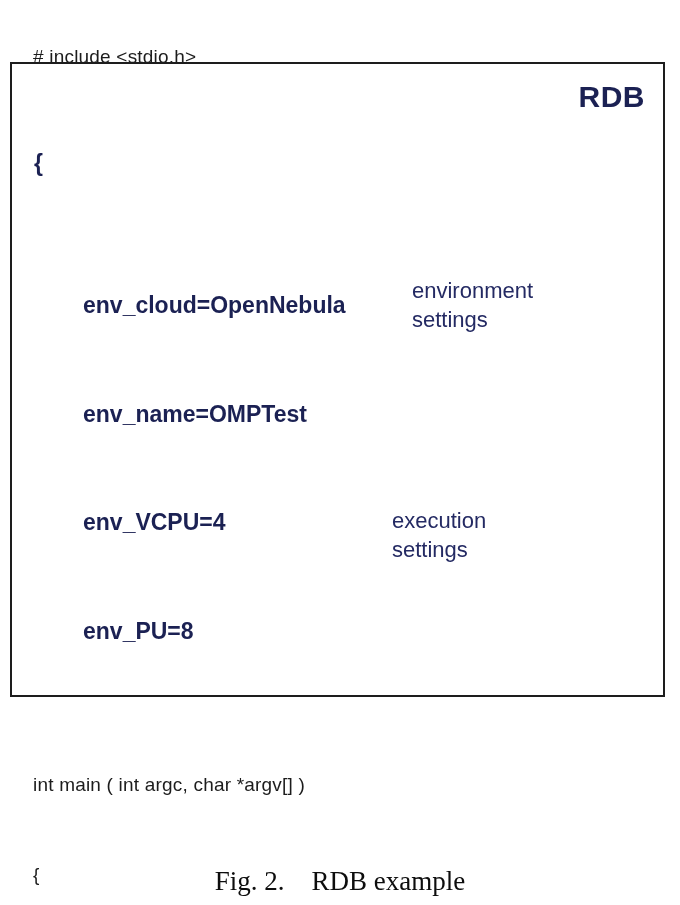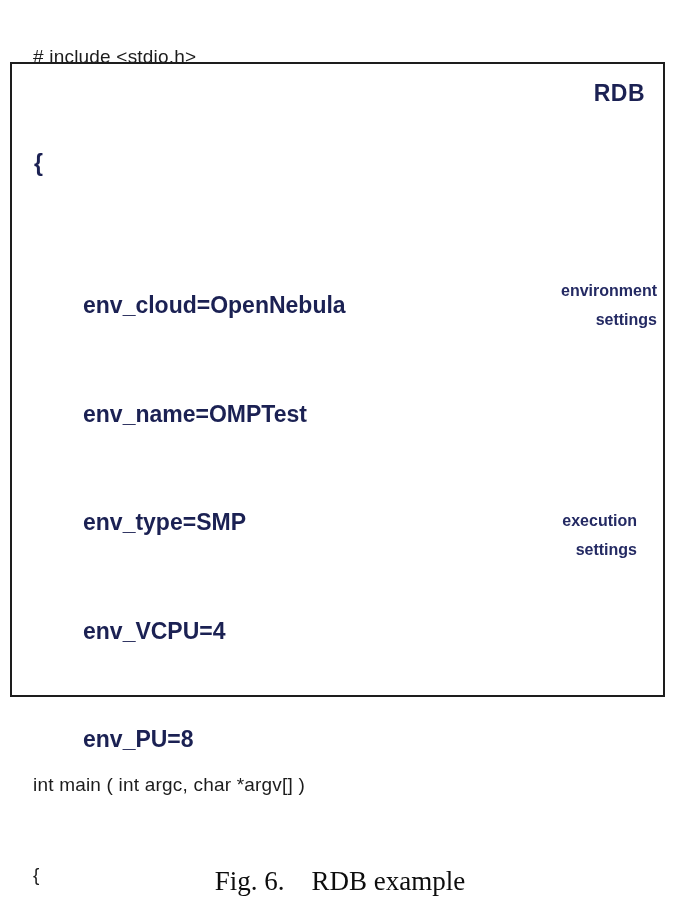--- a/index.html
+++ b/index.html
@@ -74,33 +74,33 @@
   .cfg-line.indent { padding-left: 49px; margin-top: 8px; }
 
   
   .rdb-label {
     position: absolute;
     right: 18px;
     top: 16px;
     color: #1b2153;
     font-family: "Liberation Sans", sans-serif;
     font-weight: bold;
-    font-size: 23px;
+    font-size: 30px;
     letter-spacing: 0.5px;
   }
 
   
   .annotation {
     position: absolute;
     color: #242a63;
     font-family: "Liberation Sans", sans-serif;
-    font-weight: bold;
-    font-size: 16px;
+    font-weight: normal;
+    font-size: 22px;
     line-height: 29px;
-    text-align: right;
+    text-align: left;
     white-space: pre-line;
   }
   #annotation-environment {
     left: 400px;
     top: 212px;
     width: 245px;
   }
   #annotation-execution {
     left: 380px;
     top: 442px;
@@ -131,21 +131,20 @@
 <div class="rdb-box">
   <div class="box-inner">
 
     <div class="rdb-label">RDB</div>
 
     <div class="config-col">
       <div class="cfg-line">{</div>
 
       <div class="cfg-line indent">env_cloud=OpenNebula</div>
       <div class="cfg-line indent">env_name=OMPTest</div>
-      <div class="cfg-line indent">env_type=SMP</div>
       <div class="cfg-line indent">env_VCPU=4</div>
       <div class="cfg-line indent">env_PU=8</div>
       
       
       
       
 
       
 
       
@@ -163,13 +162,13 @@
   </div>
 </div>
 
 <div class="outer-code" id="main-block">
   <div class="code-line">int main ( int argc, char *argv[] )</div>
   <div class="code-line">{</div>
   
   
 </div>
 
-<div class="caption">Fig. 6.    RDB example</div>
+<div class="caption">Fig. 2.    RDB example</div>
 
 </body></html>

